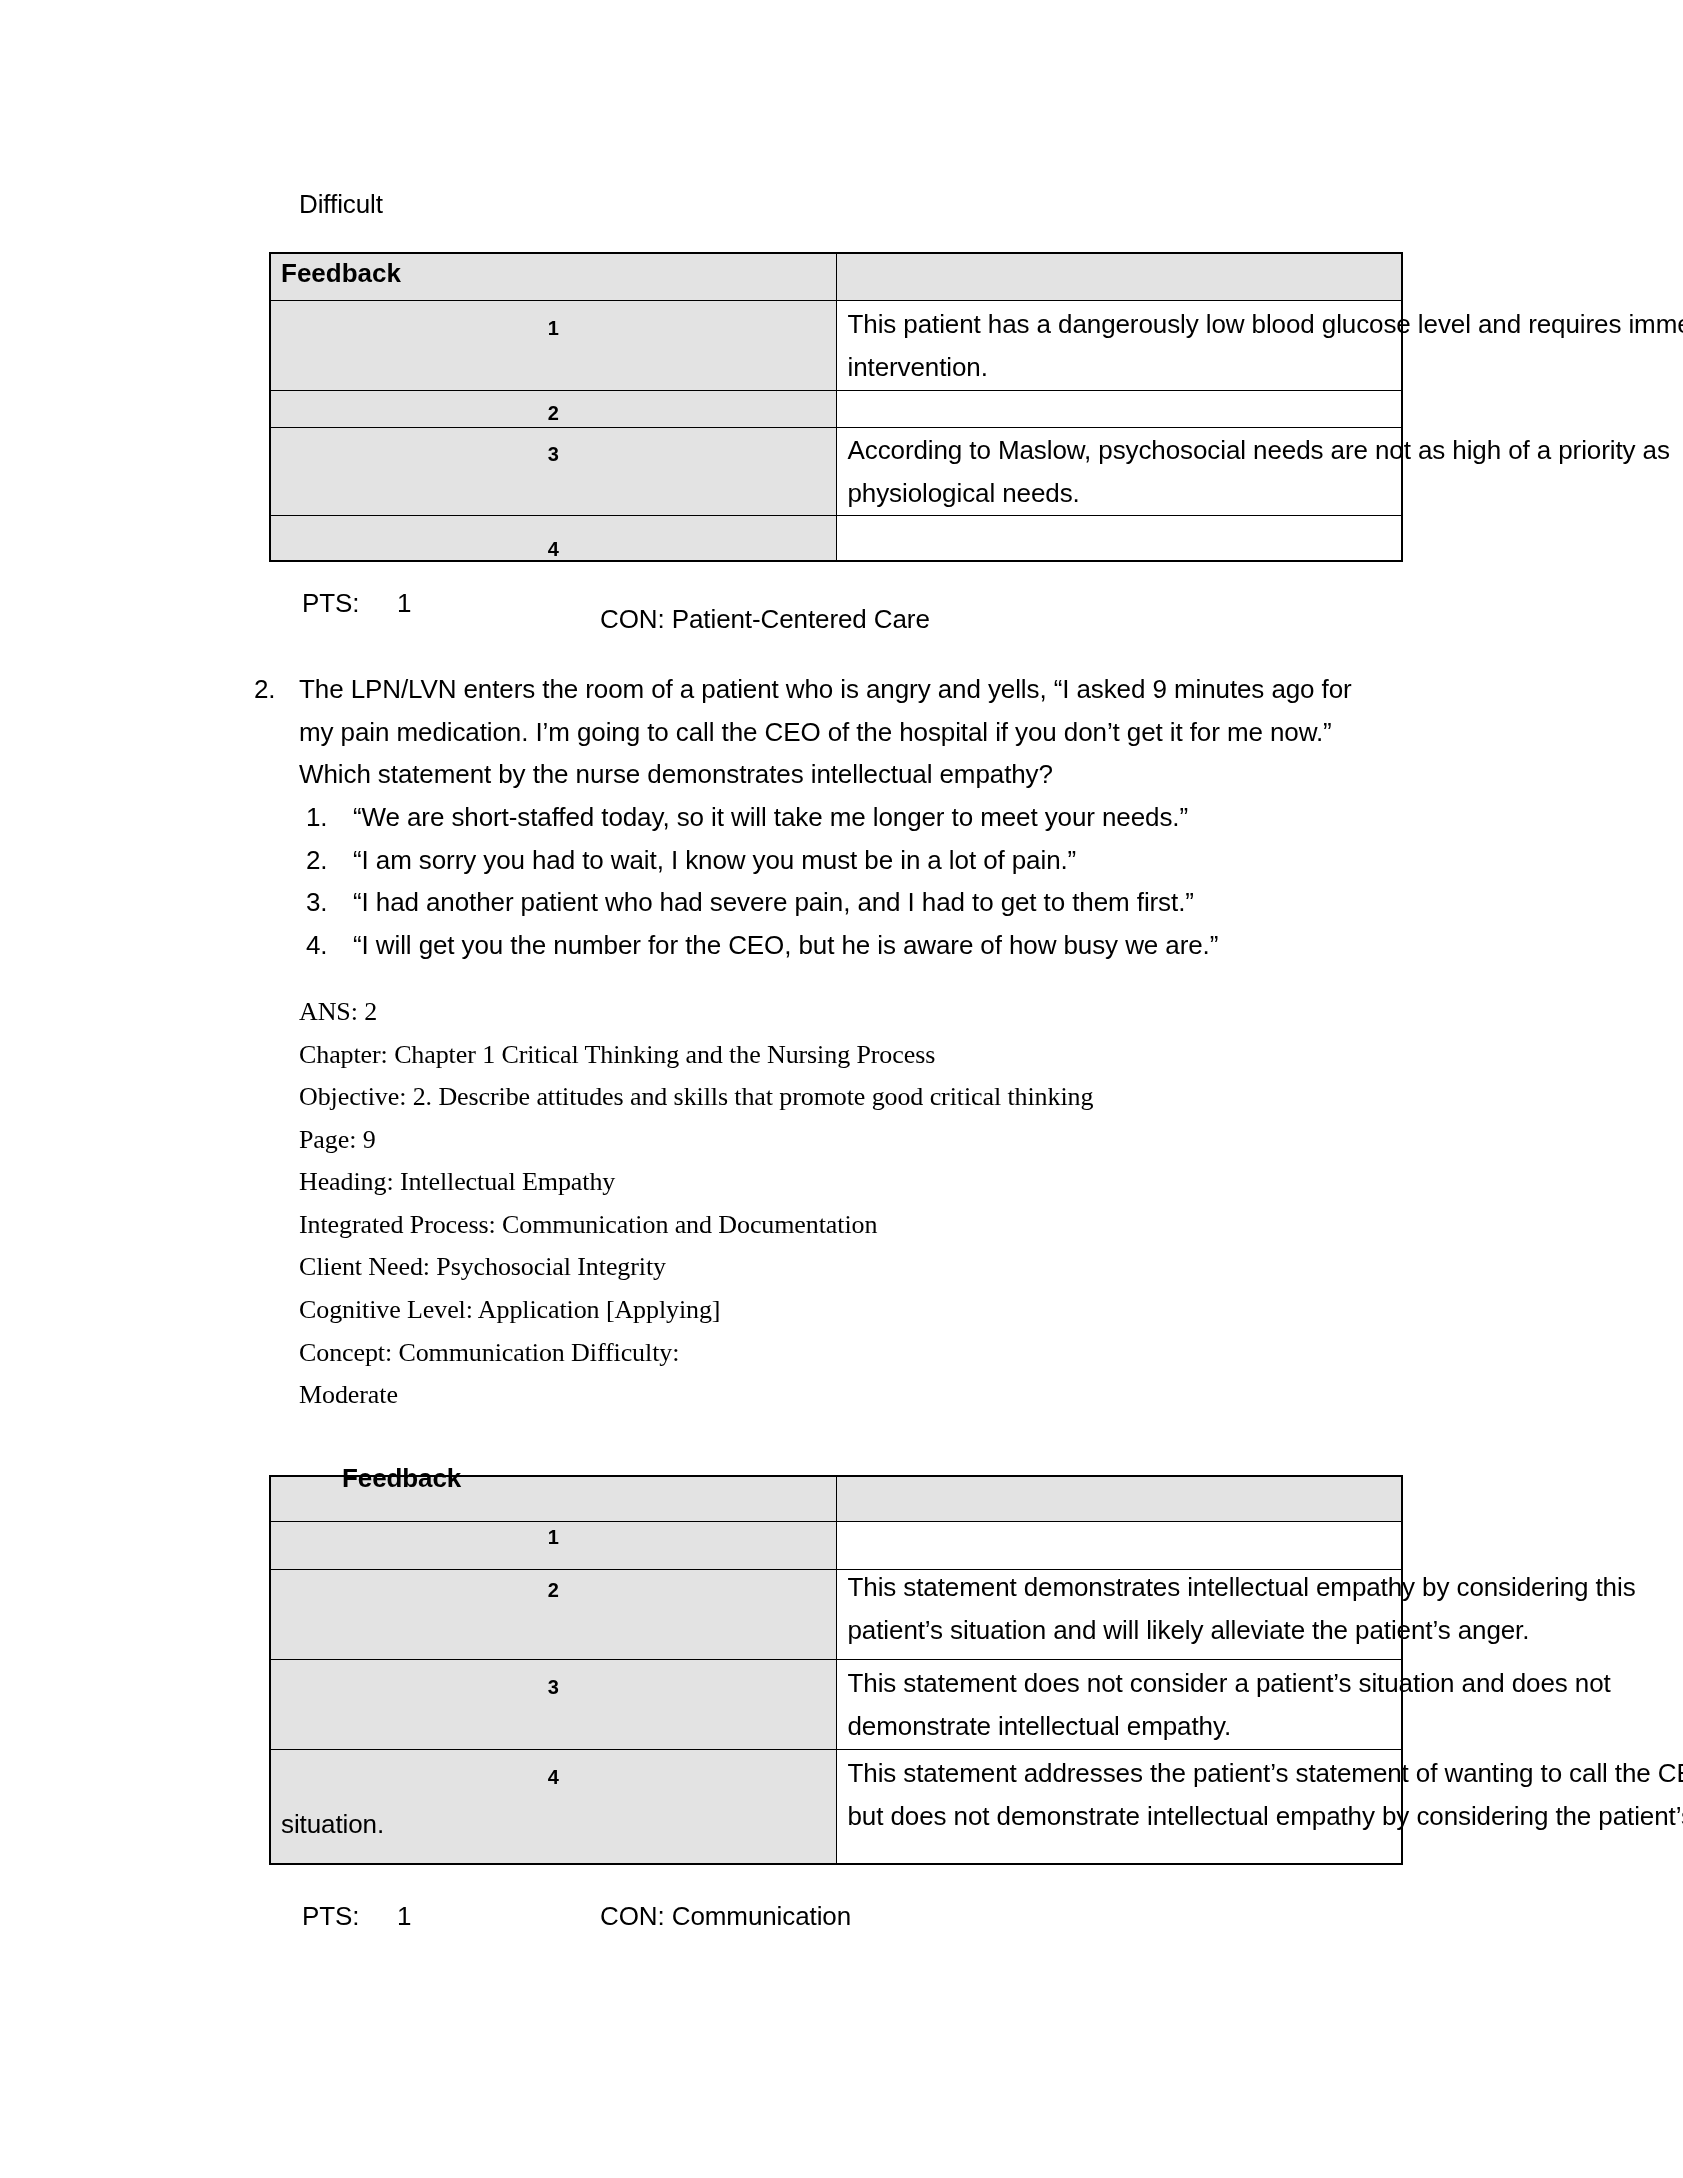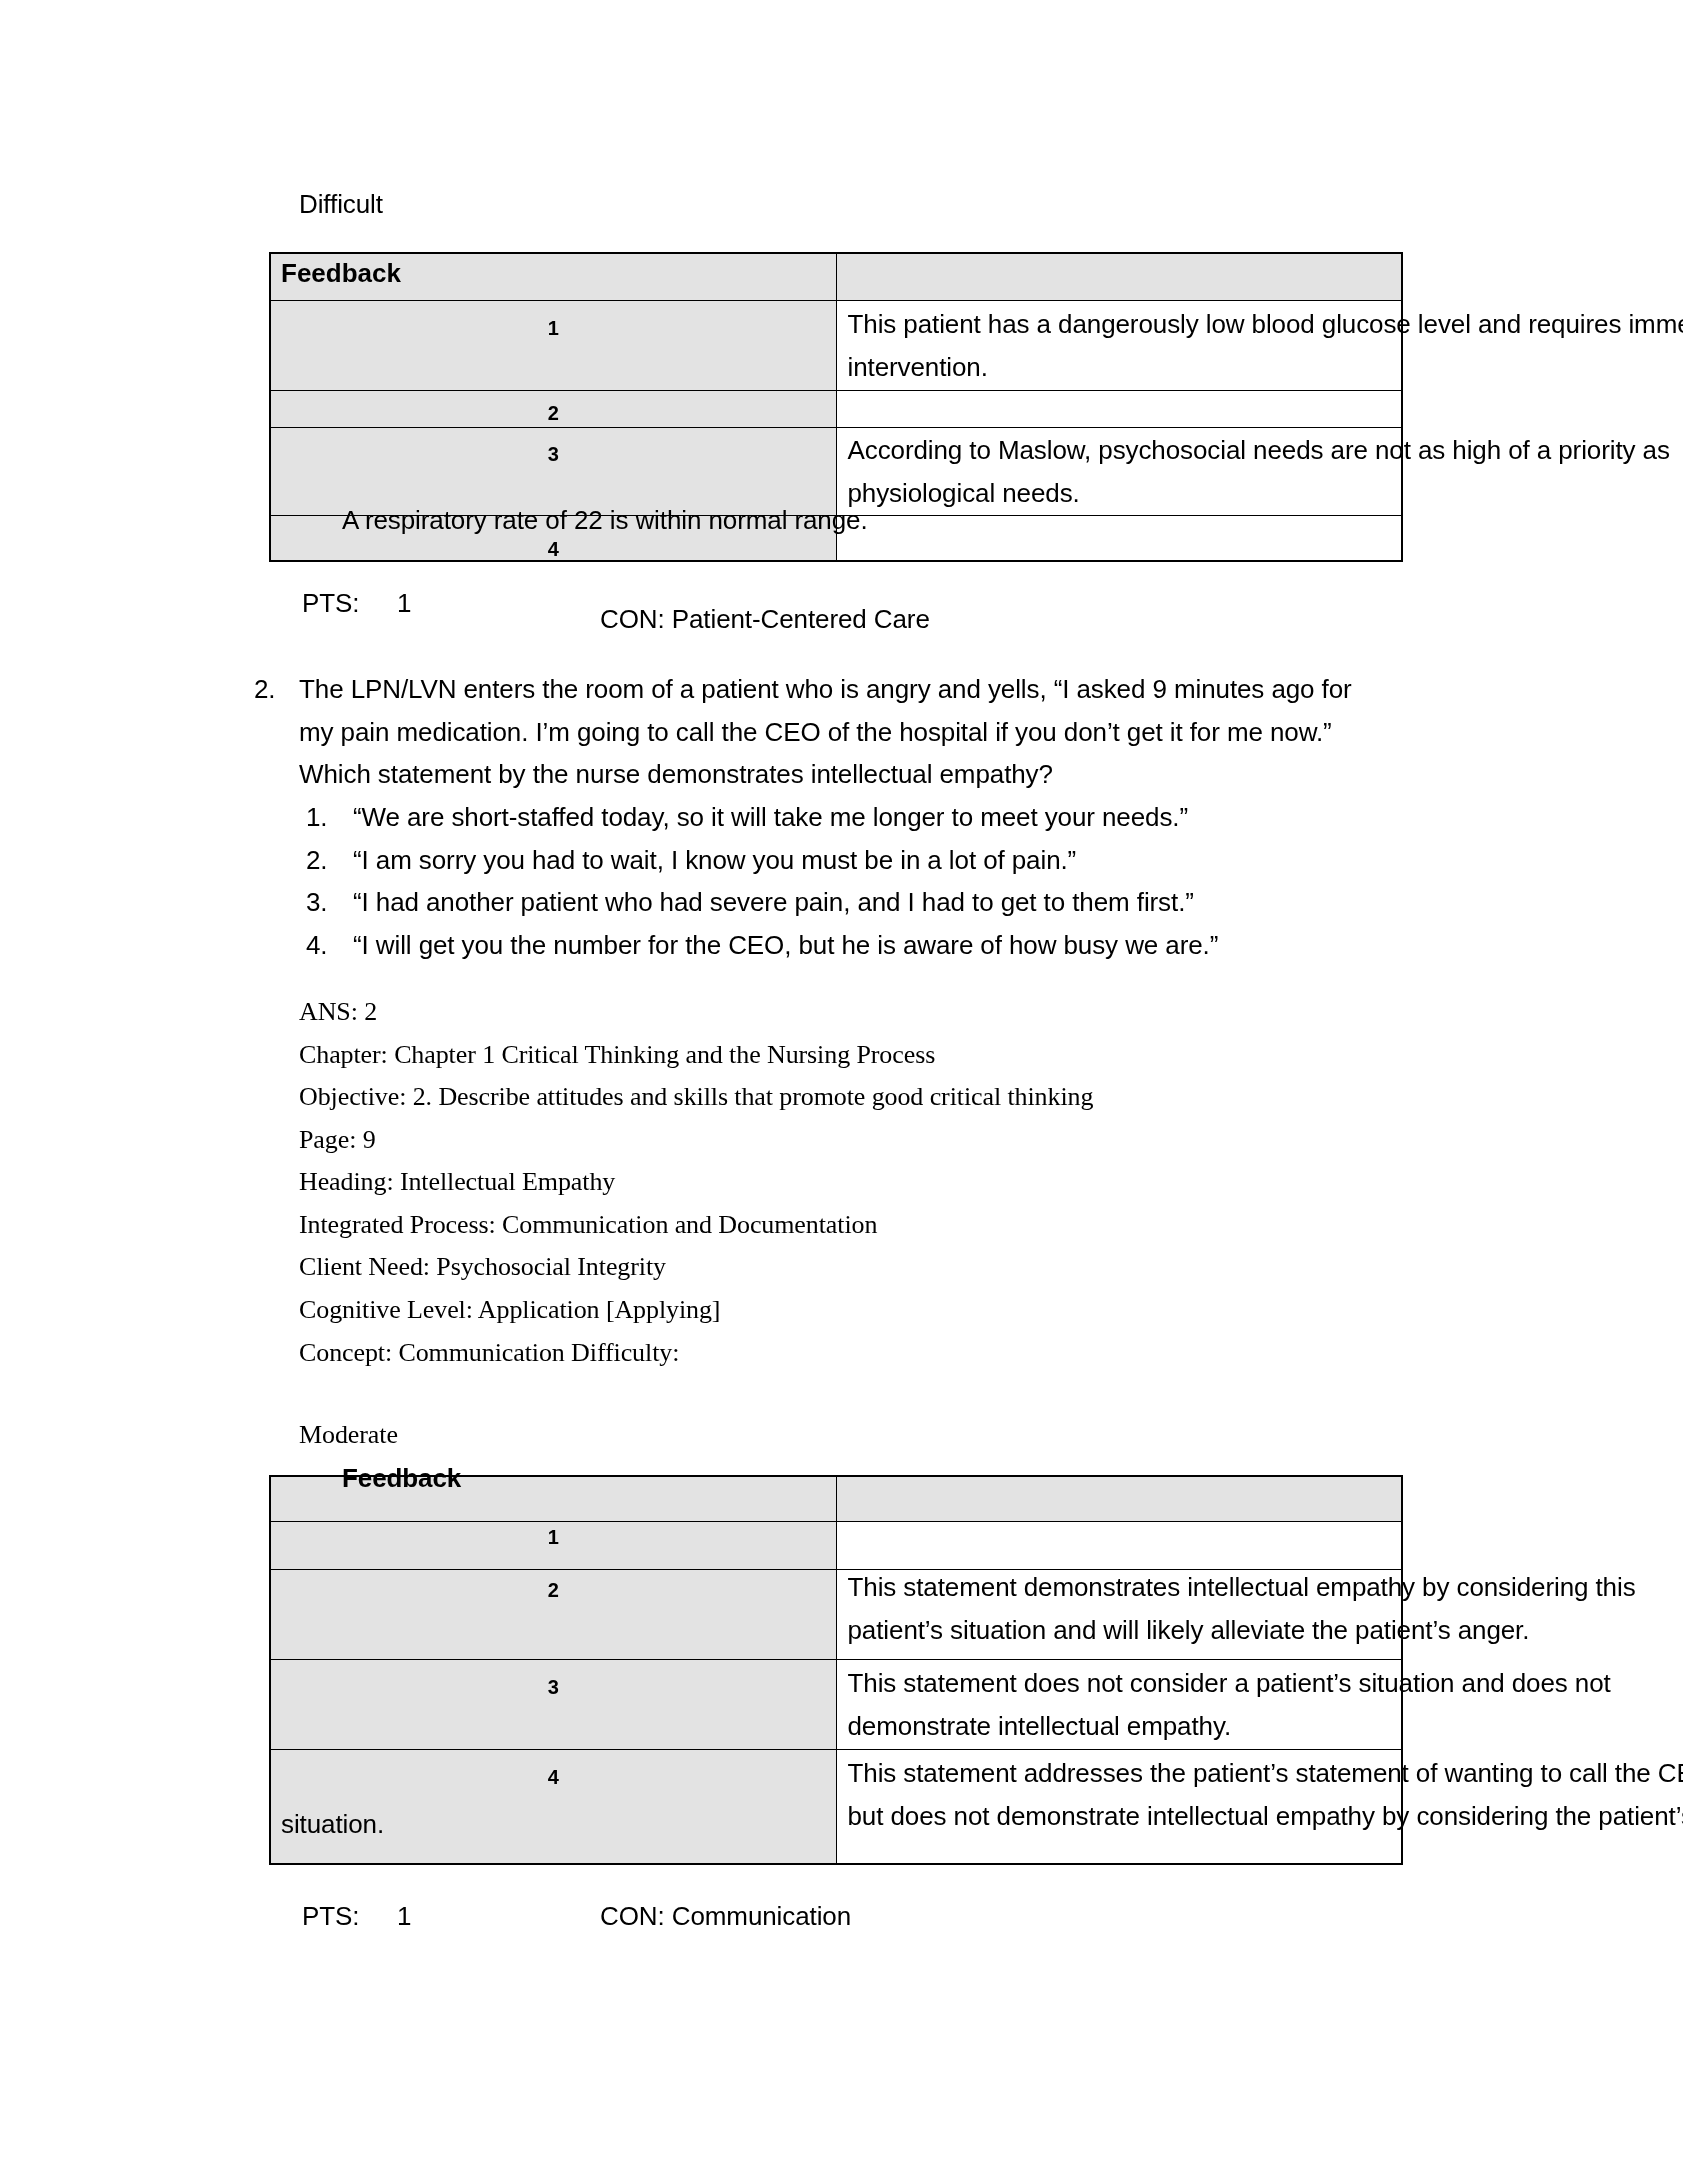--- a/index.html
+++ b/index.html
@@ -164,21 +164,20 @@
     <tr>
       <td class="numcell" style="height:44px;">
         <span style="top:23px;">4</span>
       </td>
       <td class="txtcell" style="height:44px;"></td>
     </tr>
   </tbody>
     </table>
 
   <div class="overflow-layer">
-    <div class="of-text" style="left:342px; top:499px;">A respiratory rate of 22 is within normal range.</div>
   </div>
 
   <div class="pts-row">
     <div class="abs doc-text" style="left:302px; top:582px;">PTS:</div>
     <div class="abs doc-text" style="left:397px; top:582px;">1</div>
     <div class="abs doc-text" style="left:600px; top:556px;margin-top:42px;">CON: Patient-Centered Care</div>
   </div>
 
   <div>
     <div class="q-num doc-text" style="left:254px; top:668px;">2.</div>
@@ -202,21 +201,21 @@
   <div>
     <div class="meta-line doc-text" style="top:990px;">ANS: 2</div>
     <div class="meta-line doc-text" style="top:1033px;">Chapter: Chapter 1 Critical Thinking and the Nursing Process</div>
     <div class="meta-line doc-text" style="top:1075px;">Objective: 2. Describe attitudes and skills that promote good critical thinking</div>
     <div class="meta-line doc-text" style="top:1118px;">Page: 9</div>
     <div class="meta-line doc-text" style="top:1160px;">Heading: Intellectual Empathy</div>
     <div class="meta-line doc-text" style="top:1203px;">Integrated Process: Communication and Documentation</div>
     <div class="meta-line doc-text" style="top:1245px;">Client Need: Psychosocial Integrity</div>
     <div class="meta-line doc-text" style="top:1288px;">Cognitive Level: Application [Applying]</div>
     <div class="meta-line doc-text" style="top:1331px;">Concept: Communication Difficulty:</div>
-    <div class="meta-line doc-text" style="top:1373px;margin-top:40px;">Moderate</div>
+    <div class="meta-line doc-text" style="top:1373px;">Moderate</div>
   </div>
 
   <table class="fb-table" id="table2" style="left:269px; top:1475px; width:1134px;">
     <tbody>
         <tr>
       <td class="hdr-num" style="height:44px;"></td>
       <td class="hdrcell" style="height:44px;"></td>
     </tr>
     <tr>
       <td class="numcell" style="height:47px;">

